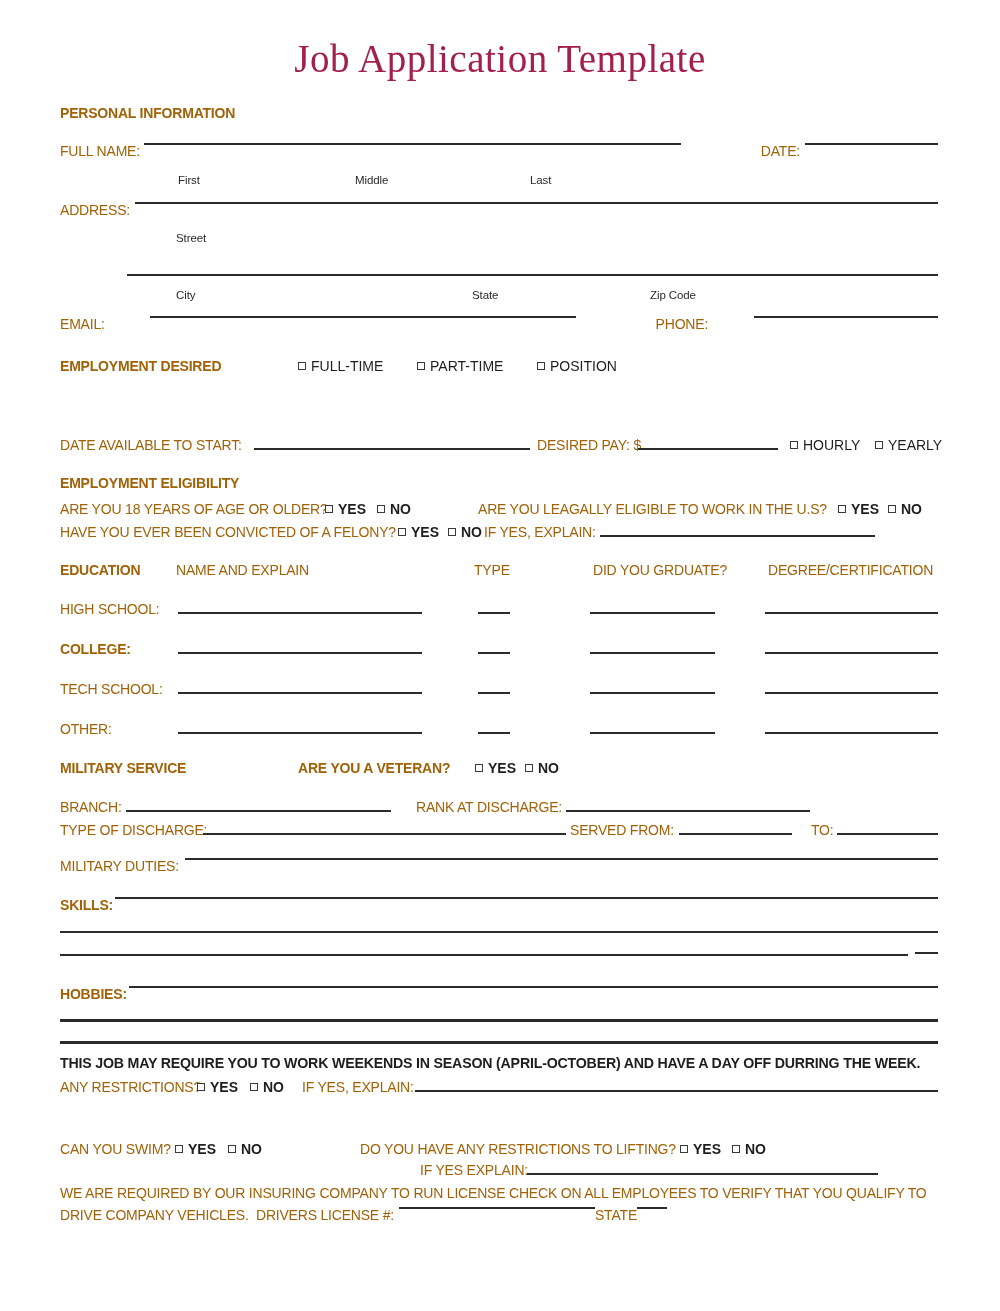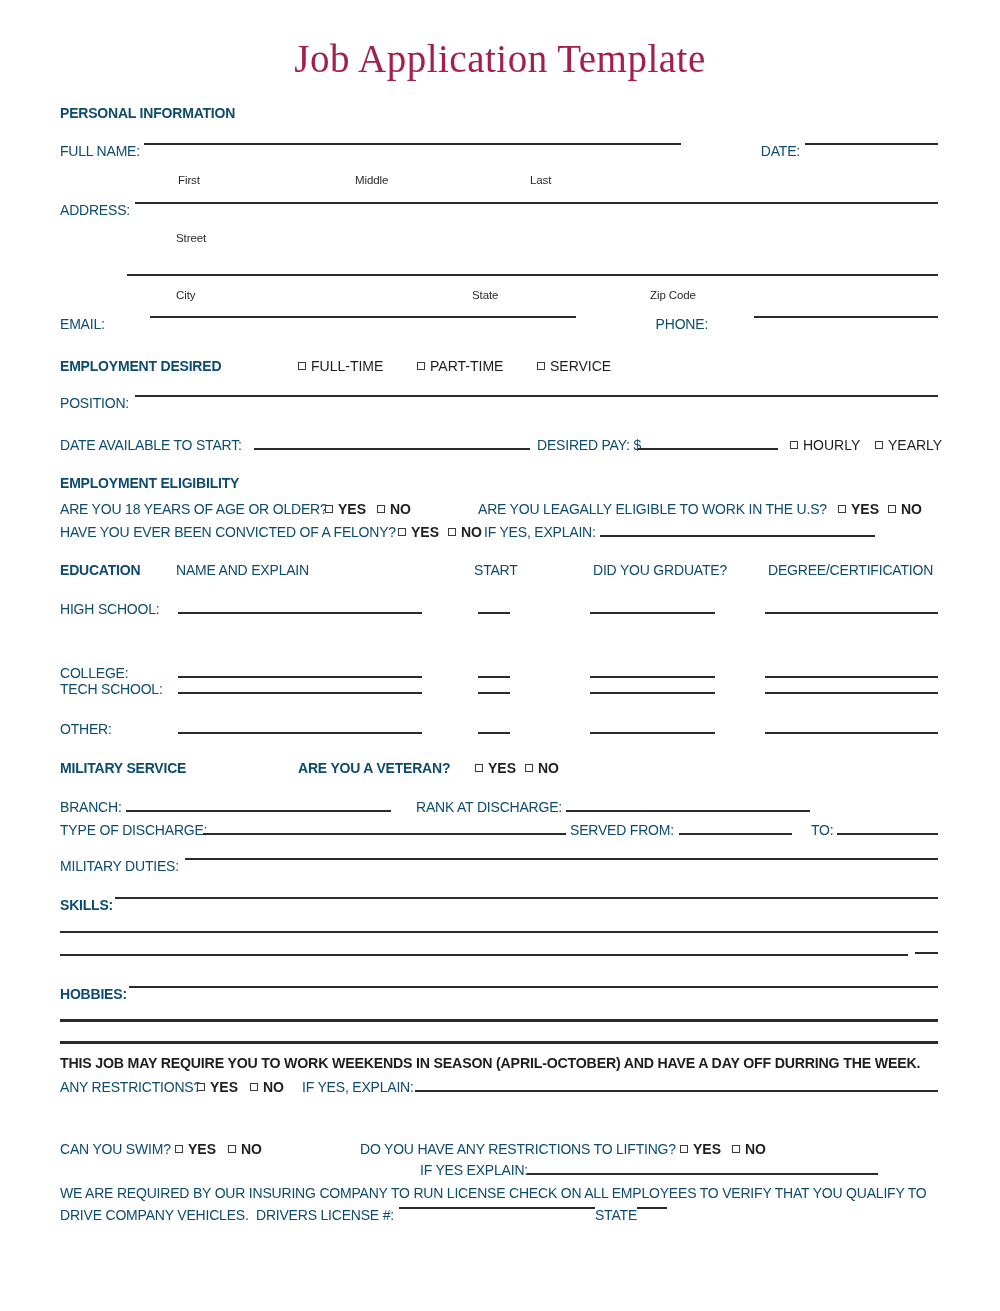--- a/index.html
+++ b/index.html
@@ -12,21 +12,21 @@
     font-family:"Liberation Sans","DejaVu Sans",sans-serif;
     color:#1e1e1e;
     overflow:hidden;
   }
   .abs { position:absolute; left:60px; right:62px; height:20px; }
   .row { display:flex; align-items:flex-start; }
   .rel { }
   .rel > * { position:absolute; bottom:0; }
   .lbl {
     font-size:14px; letter-spacing:-0.2px; white-space:nowrap;
-    line-height:17px; color:#0c4a6e;
+    line-height:17px; color:#a16207;
   }
   .b { font-weight:bold; }
   .sub { font-size:11.5px; color:#2a2a2a; letter-spacing:-0.1px; white-space:nowrap; }
   .line {
     display:inline-block; height:2px; background:#2b2b2b;
     margin-bottom:2px;
   }
   .rel > .line { bottom:2px; }
   .grow { flex:1 1 auto; }
   .thick { height:3px; }
@@ -90,27 +90,23 @@
     <span class="line" style="width:528px; margin-left:5px;"></span>
     <span class="grow"></span>
     <span class="lbl">PHONE:</span>
     <span class="line" style="width:228px; margin-left:6px;"></span>
   </div>
 
   <div class="abs rel" style="top:355px;">
     <span class="lbl b" style="left:0;">EMPLOYMENT DESIRED</span>
     <span class="opt" style="left:238px;"><span class="cb"></span><span>FULL-TIME</span></span>
     <span class="opt" style="left:357px;"><span class="cb"></span><span>PART-TIME</span></span>
-    <span class="opt" style="left:477px;"><span class="cb"></span><span>SERVICE</span></span>
-  </div>
-
-  <div class="abs row" style="top:395px;">
-    <span class="lbl">POSITION:</span>
-    <span class="line grow" style="margin-left:6px;"></span>
-  </div>
+    <span class="opt" style="left:477px;"><span class="cb"></span><span>POSITION</span></span>
+  </div>
+
 
   <div class="abs rel" style="top:434px;">
     <span class="lbl" style="left:0;">DATE AVAILABLE TO START:</span>
     <span class="line" style="left:194px; width:276px;"></span>
     <span class="lbl" style="left:477px;">DESIRED PAY: $</span>
     <span class="line" style="left:578px; width:140px;"></span>
     <span class="opt" style="left:730px;"><span class="cb"></span><span>HOURLY</span></span>
     <span class="opt" style="left:815px;"><span class="cb"></span><span>YEARLY</span></span>
   </div>
 
@@ -129,33 +125,33 @@
     <span class="lbl" style="left:0;">HAVE YOU EVER BEEN CONVICTED OF A FELONY?</span>
     <span class="opt b" style="left:338px;"><span class="cb"></span><span>YES</span></span>
     <span class="opt b" style="left:388px;"><span class="cb"></span><span>NO</span></span>
     <span class="lbl" style="left:424px;">IF YES, EXPLAIN:</span>
     <span class="line" style="left:540px; width:275px;"></span>
   </div>
 
   <div class="abs rel" style="top:559px;">
     <span class="lbl b" style="left:0;">EDUCATION</span>
     <span class="lbl" style="left:116px;">NAME AND EXPLAIN</span>
-    <span class="lbl" style="left:414px;">START</span>
+    <span class="lbl" style="left:414px;">TYPE</span>
     <span class="lbl" style="left:533px;">DID YOU GRDUATE?</span>
     <span class="lbl" style="left:708px;">DEGREE/CERTIFICATION</span>
   </div>
 
   <div class="abs rel" style="top:598px;">
     <span class="lbl" style="left:0;">HIGH SCHOOL:</span>
     <span class="line" style="left:118px; width:244px;"></span>
     <span class="line" style="left:418px; width:32px;"></span>
     <span class="line" style="left:530px; width:125px;"></span>
     <span class="line" style="left:705px; width:173px;"></span>
   </div>
-  <div class="abs rel" style="top:662px;">
+  <div class="abs rel" style="top:638px;font-weight:bold;">
     <span class="lbl" style="left:0;">COLLEGE:</span>
     <span class="line" style="left:118px; width:244px;"></span>
     <span class="line" style="left:418px; width:32px;"></span>
     <span class="line" style="left:530px; width:125px;"></span>
     <span class="line" style="left:705px; width:173px;"></span>
   </div>
   <div class="abs rel" style="top:678px;">
     <span class="lbl" style="left:0;">TECH SCHOOL:</span>
     <span class="line" style="left:118px; width:244px;"></span>
     <span class="line" style="left:418px; width:32px;"></span>

